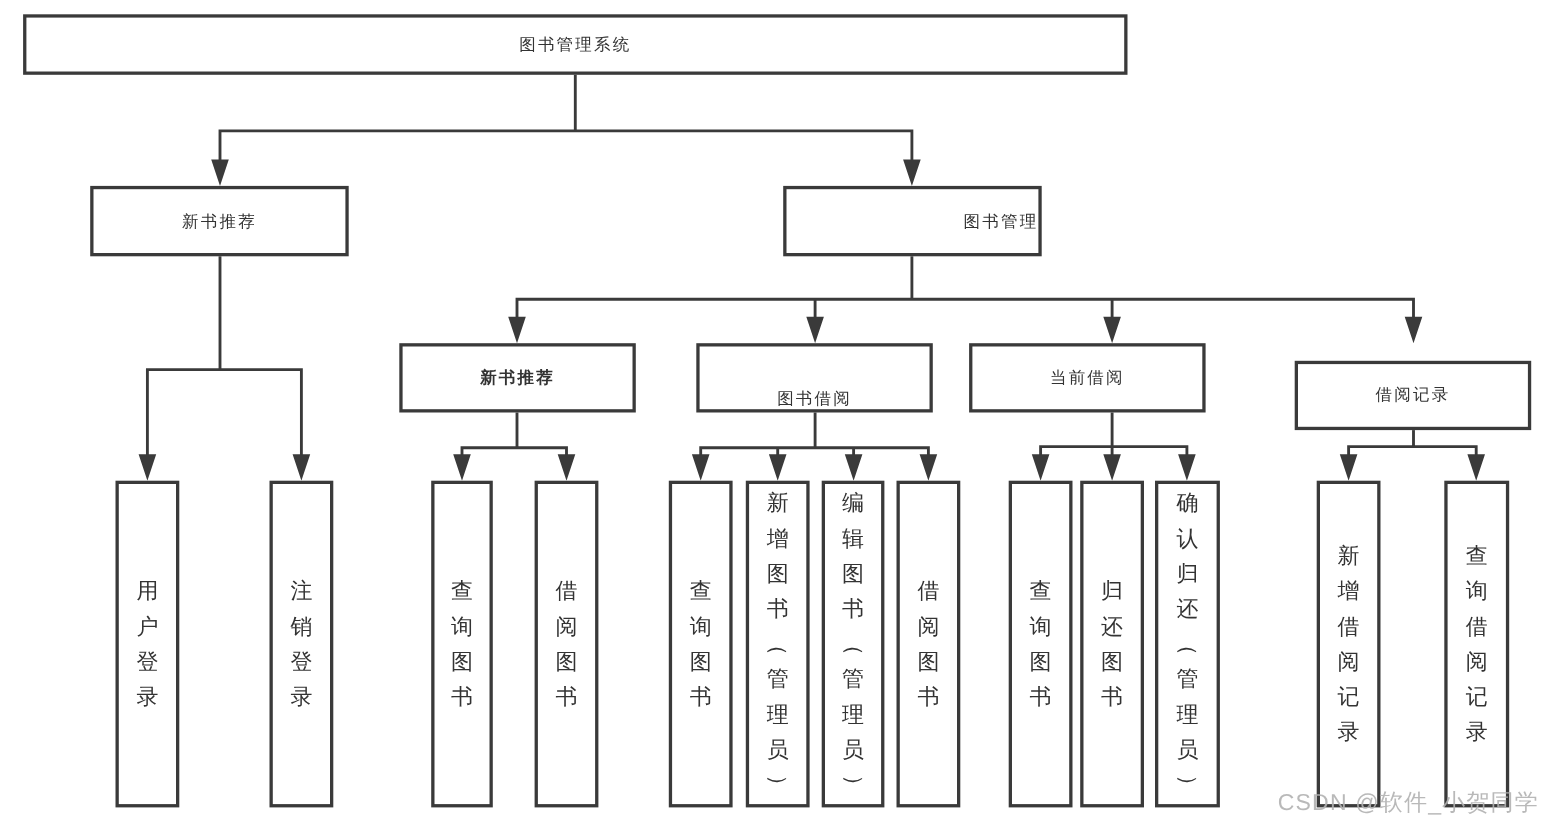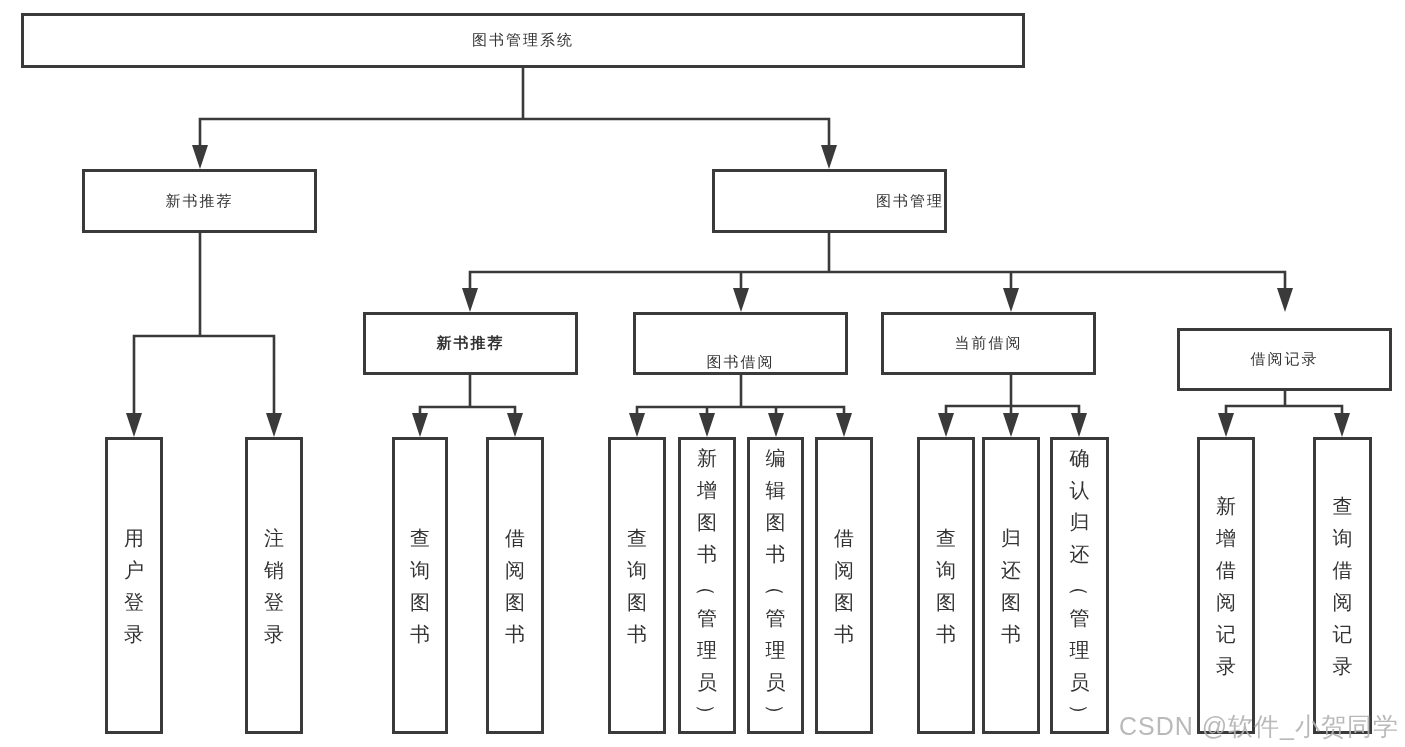--- a/index.html
+++ b/index.html
@@ -22,21 +22,21 @@
     font-size:15px;letter-spacing:2px;color:var(--text);white-space:nowrap;
   }
   .vlabel{
     display:flex;flex-direction:column;align-items:center;justify-content:center;
     gap:12px;font-size:20px;color:var(--text);
   }
   .vlabel i{font-style:normal;line-height:1;display:block;}
   .vlabel i.par{transform:rotate(90deg);}
   .watermark{
     position:absolute;right:6px;bottom:4px;z-index:5;
-    font-size:25px;letter-spacing:1px;color:var(--wm);opacity:.9;white-space:nowrap;text-align:right;
+    font-size:21px;letter-spacing:1px;color:var(--wm);opacity:.9;white-space:nowrap;text-align:right;
   }
 </style>
 </head>
 <body>
 
 <div class="canvas">
   <svg id="edges" width="1405" height="747" viewBox="0 0 1405 747">
       <path d="M523 68 L523 119 M200 119 L829 119 M200 119 L200 151 M829 119 L829 151 M200 233 L200 336 M134 336 L274 336 M134 336 L134 419 M274 336 L274 419 M829 233 L829 272 M470 272 L1285 272 M470 272 L470 294 M741 272 L741 294 M1011 272 L1011 294 M1285 272 L1285 294 M470 375 L470 407 M420 407 L515 407 M420 407 L420 419 M515 407 L515 419 M741 375 L741 407 M637 407 L844 407 M637 407 L637 419 M707 407 L707 419 M776 407 L776 419 M844 407 L844 419 M1011 375 L1011 406 M946 406 L1079 406 M946 406 L946 419 M1011 406 L1011 419 M1079 406 L1079 419 M1285 375 L1285 406 M1226 406 L1342 406 M1226 406 L1226 419 M1342 406 L1342 419" fill="none" stroke="#3a3a3a" stroke-width="2.6" stroke-linecap="square"></path>
       <path d="M192 145 L208 145 L200 169 Z M821 145 L837 145 L829 169 Z M126 413 L142 413 L134 437 Z M266 413 L282 413 L274 437 Z M462 288 L478 288 L470 312 Z M733 288 L749 288 L741 312 Z M1003 288 L1019 288 L1011 312 Z M1277 288 L1293 288 L1285 312 Z M412 413 L428 413 L420 437 Z M507 413 L523 413 L515 437 Z M629 413 L645 413 L637 437 Z M699 413 L715 413 L707 437 Z M768 413 L784 413 L776 437 Z M836 413 L852 413 L844 437 Z M938 413 L954 413 L946 437 Z M1003 413 L1019 413 L1011 437 Z M1071 413 L1087 413 L1079 437 Z M1218 413 L1234 413 L1226 437 Z M1334 413 L1350 413 L1342 437 Z" fill="#3a3a3a" stroke="none"></path>
     </svg>

